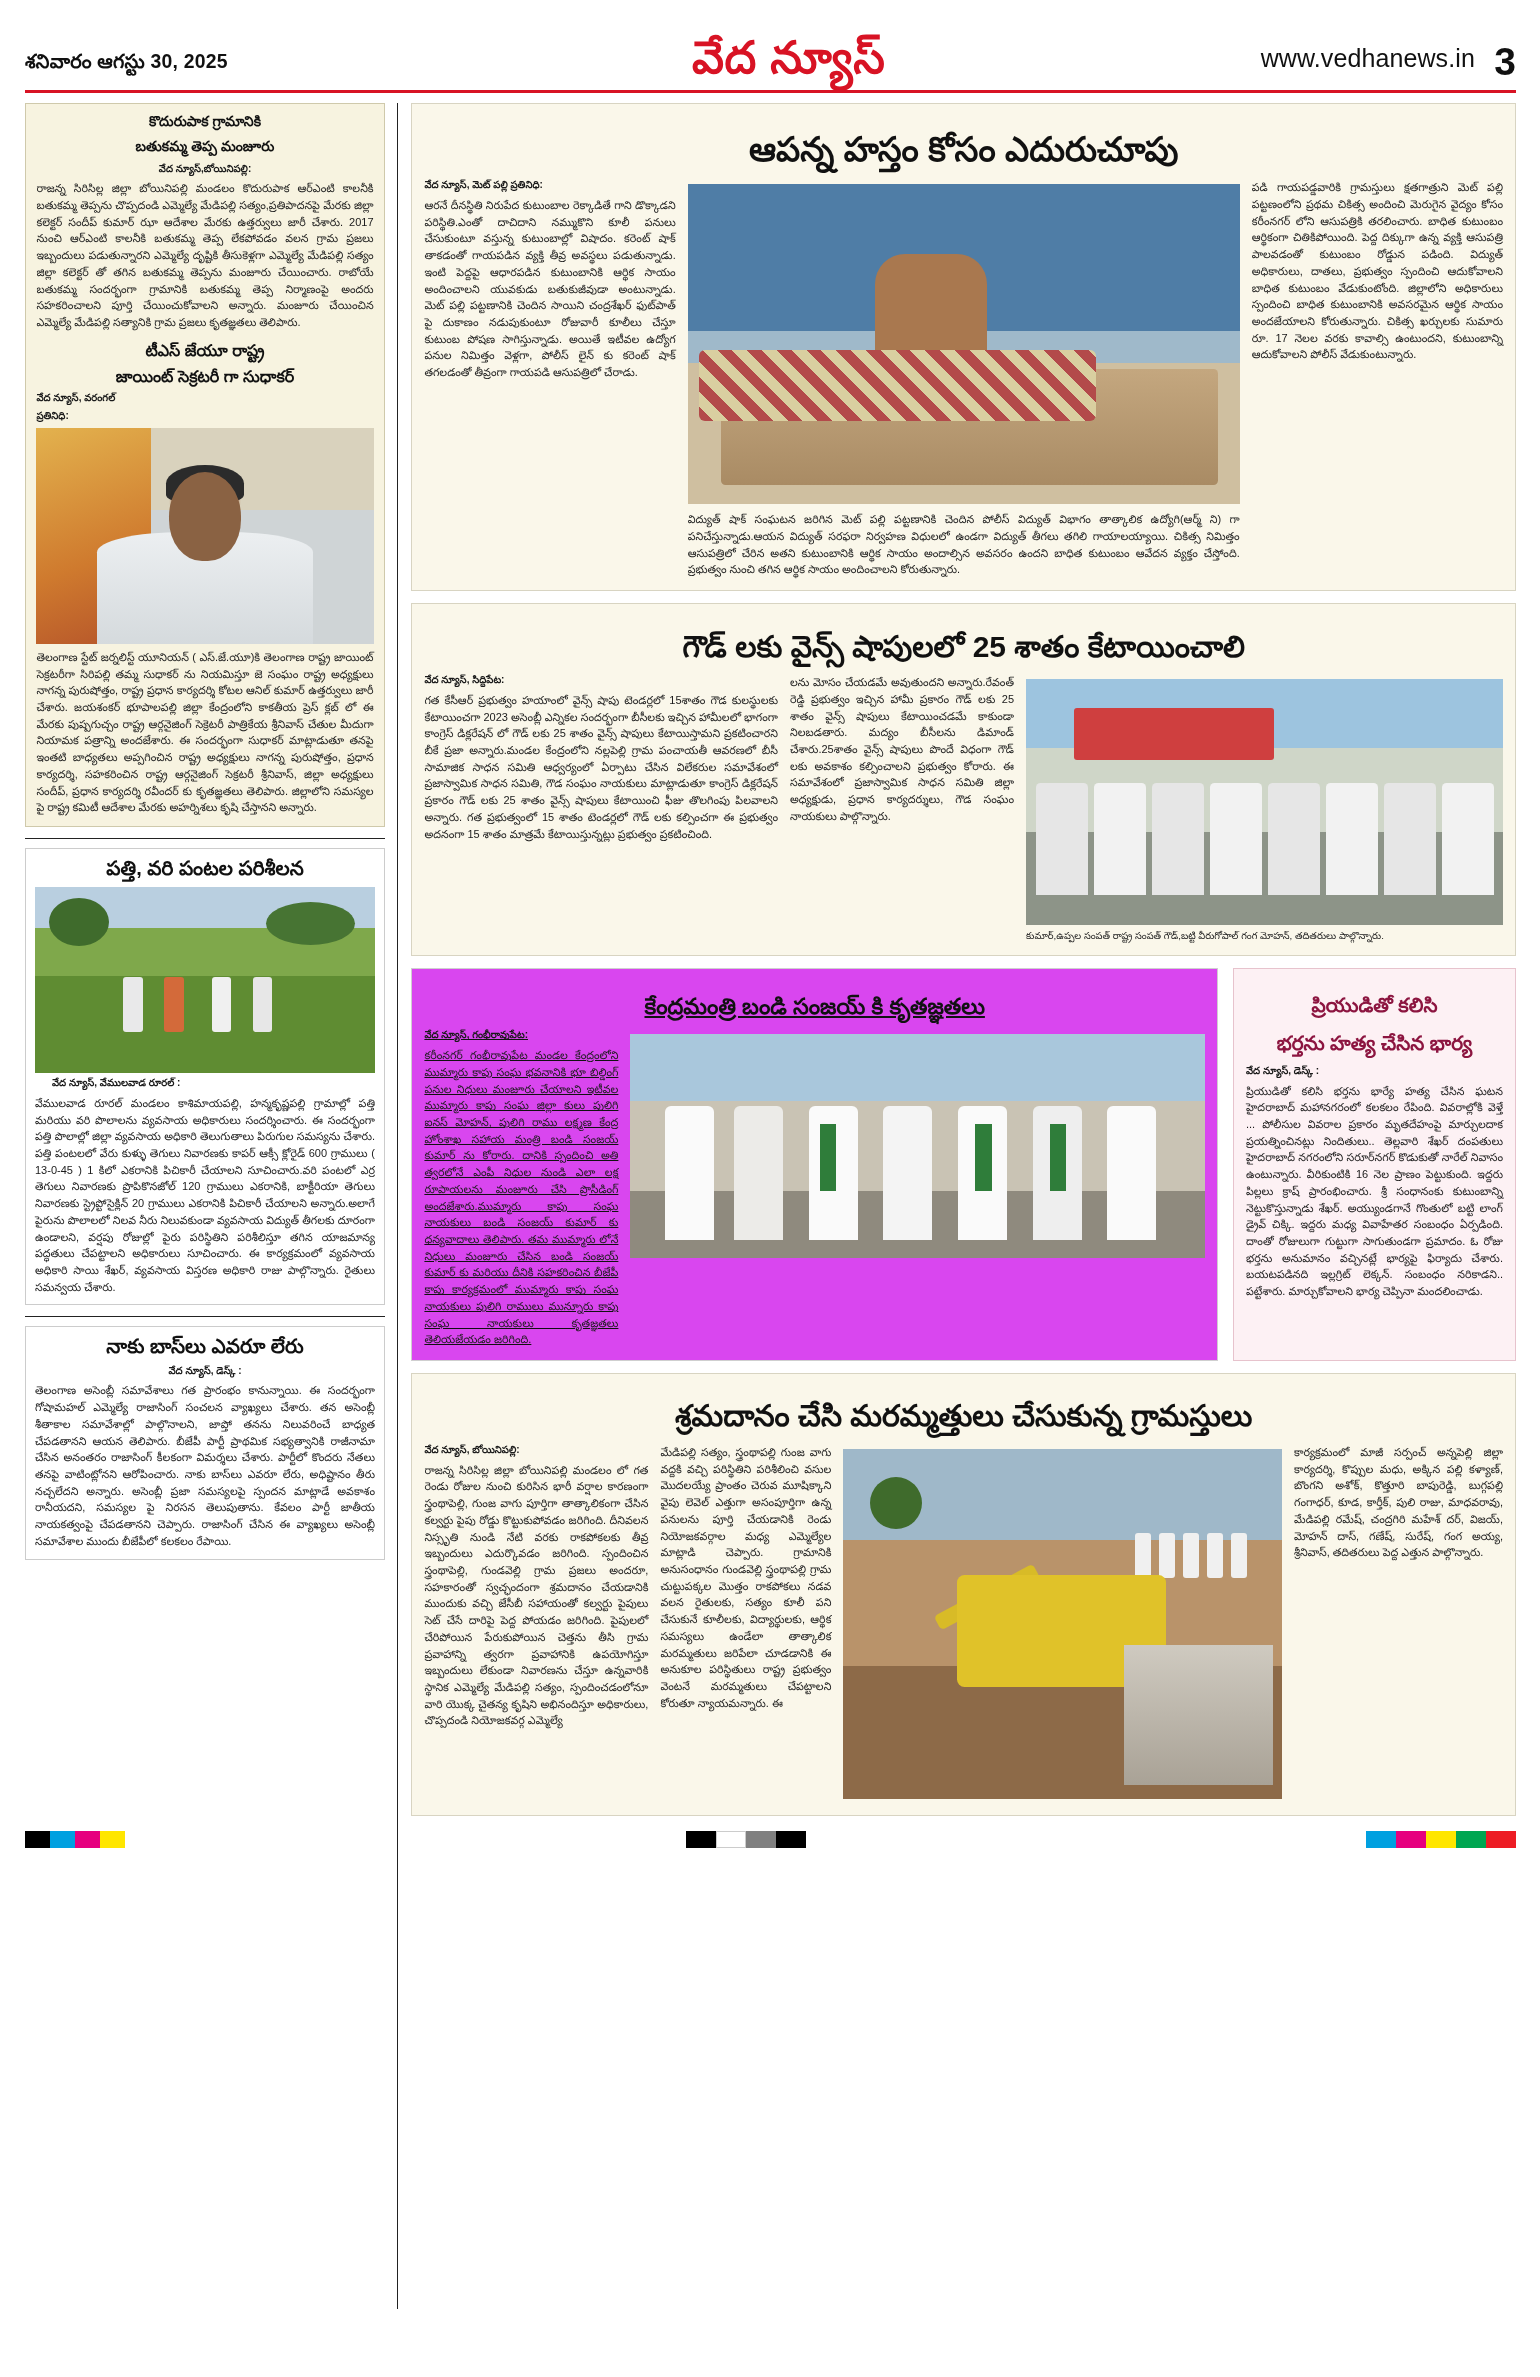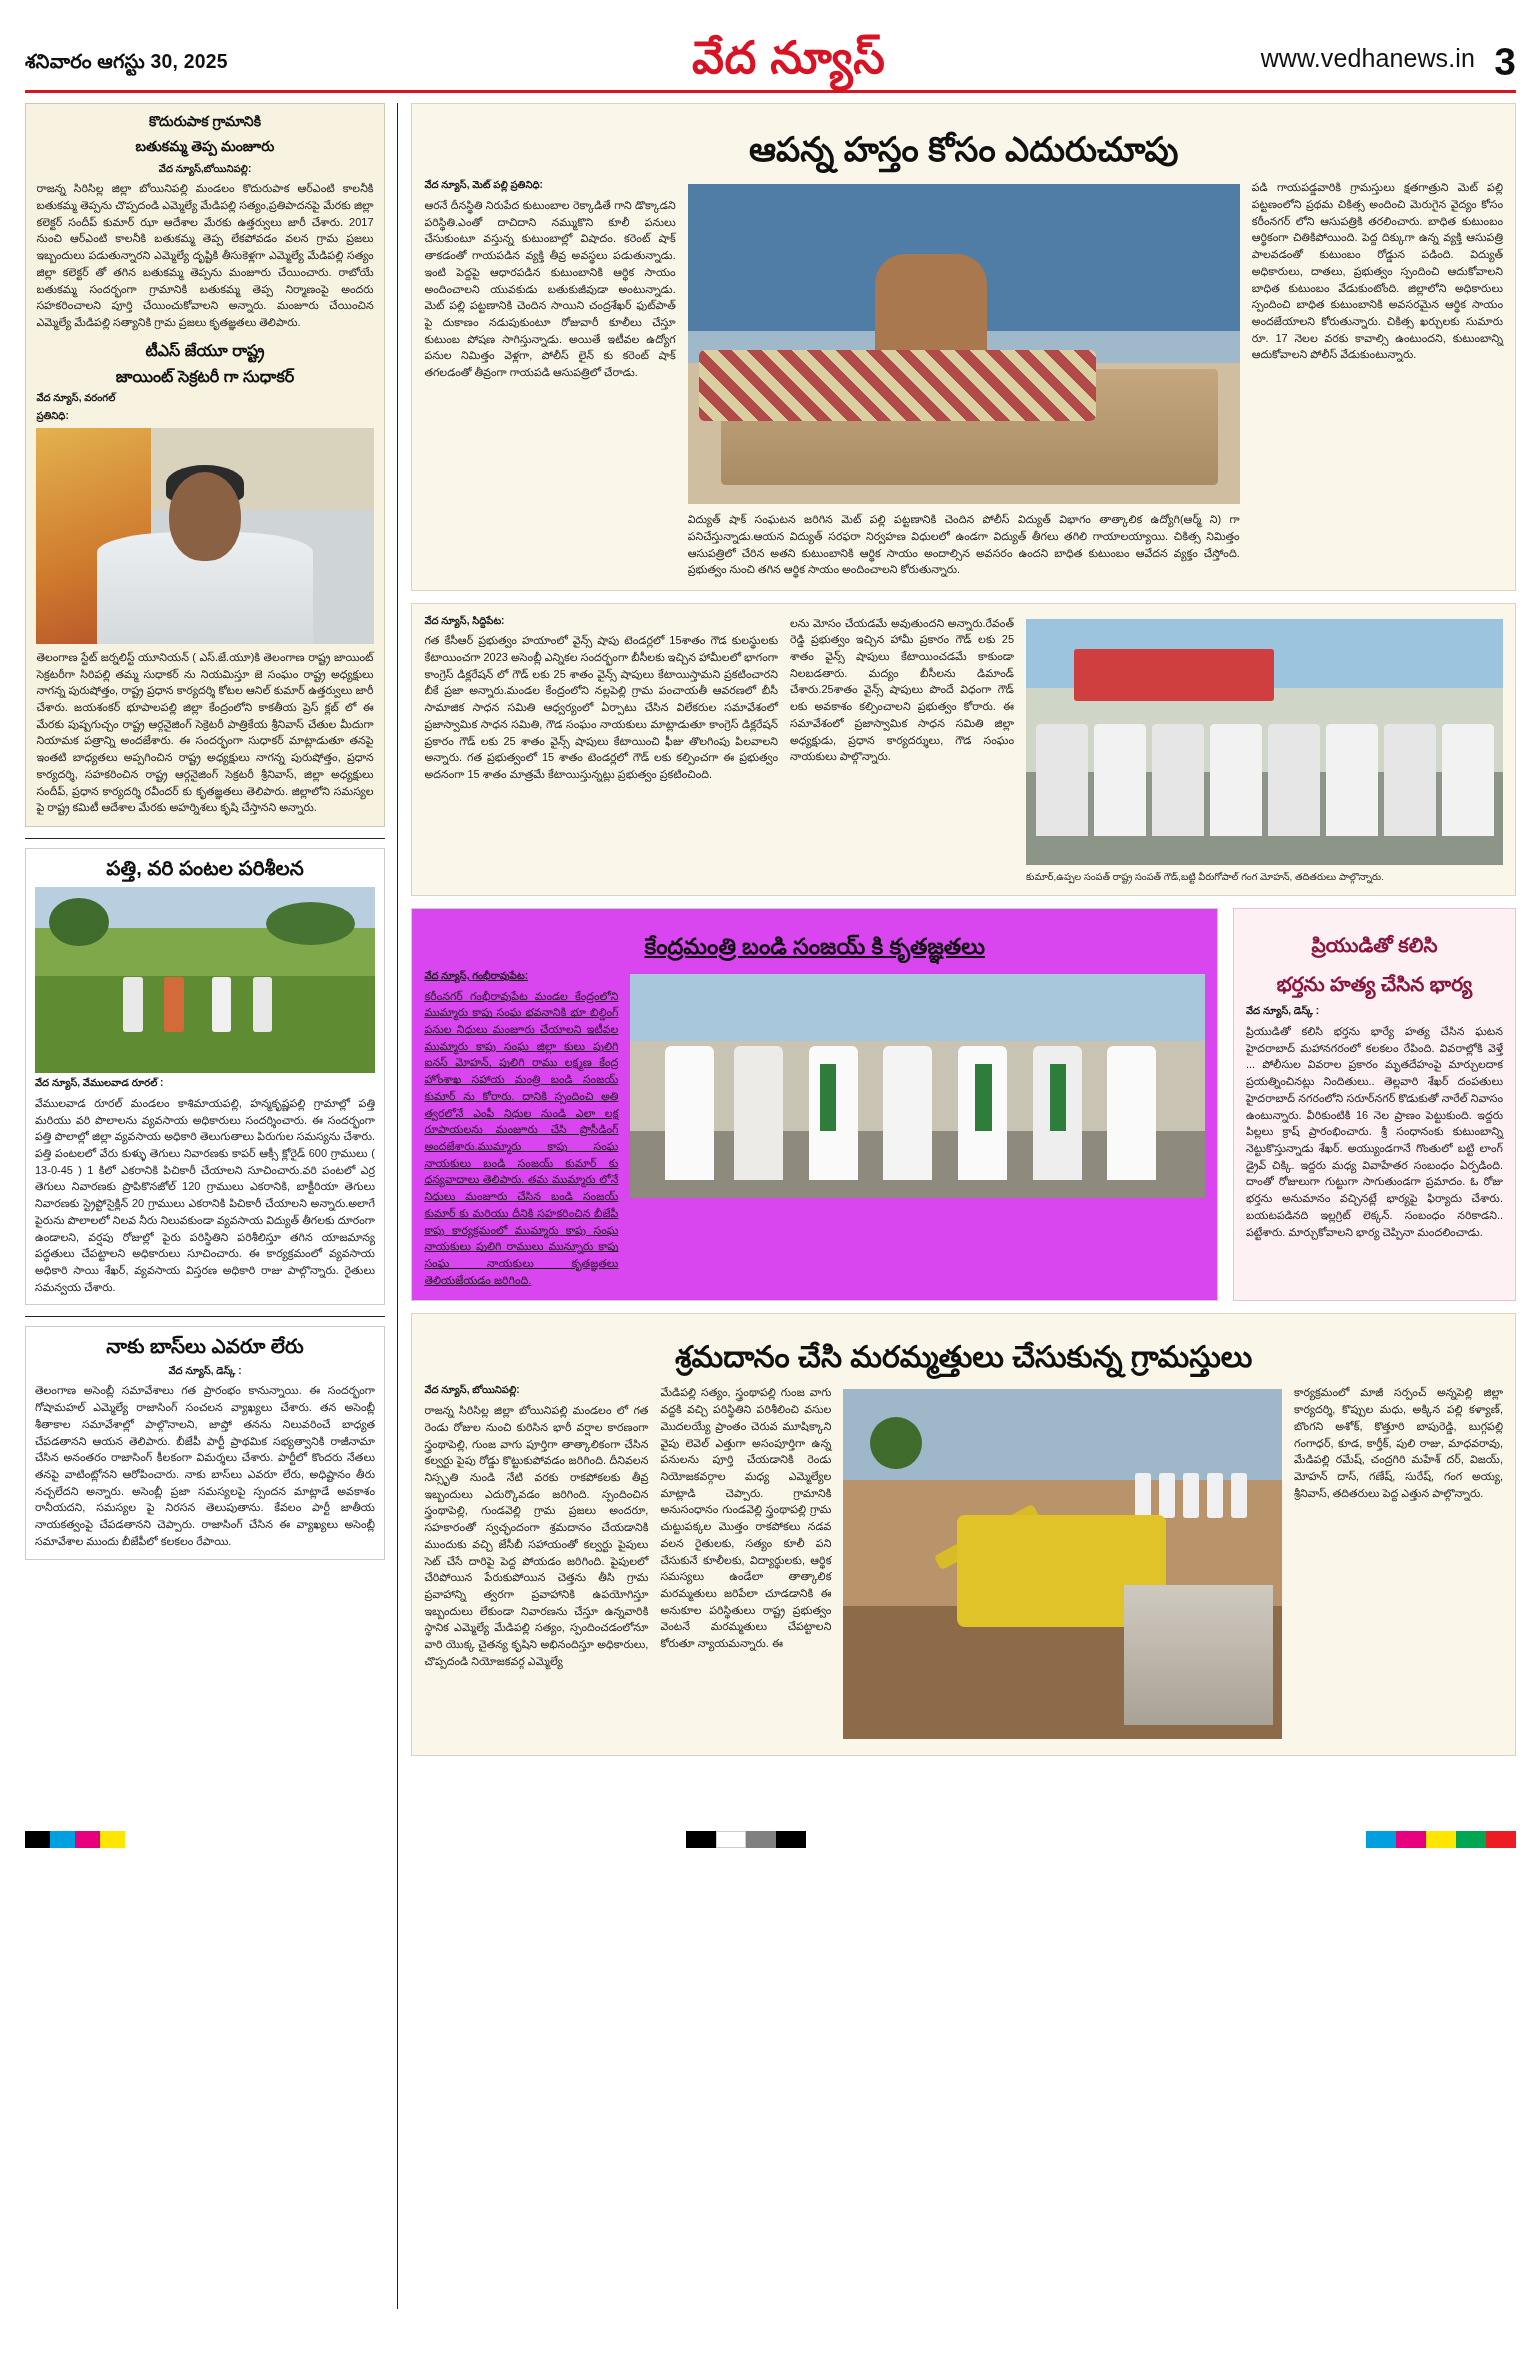--- a/index.html
+++ b/index.html
@@ -306,21 +306,21 @@
       <div class="white-box">
         <div class="headline">పత్తి, వరి పంటల పరిశీలన</div>
         <div class="photo ph-field">
           <div class="tree"></div>
           <div class="tree2"></div>
           <div class="man m1"></div>
           <div class="man m2"></div>
           <div class="man m3"></div>
           <div class="man m4"></div>
         </div>
-        <div class="byline" style="margin-top:4.5px;">వేద న్యూస్, వేములవాడ రూరల్ :</div>
+        <div class="byline" style="margin-top:4.5px;margin-left:17px;">వేద న్యూస్, వేములవాడ రూరల్ :</div>
         <div class="body-text">వేములవాడ రూరల్ మండలం కాశిమాయపల్లి, హన్మకృష్ణపల్లి గ్రామాల్లో పత్తి మరియు వరి పొలాలను వ్యవసాయ అధికారులు సందర్శించారు. ఈ సందర్భంగా పత్తి పొలాల్లో జిల్లా వ్యవసాయ అధికారి తెలుగుతాలు పిరుగుల సమస్యను చేశారు. పత్తి పంటలలో వేరు కుళ్ళు తెగులు నివారణకు కాపర్ ఆక్సీ క్లోరైడ్ 600 గ్రాములు ( 13-0-45 ) 1 కిలో ఎకరానికి పిచికారీ చేయాలని సూచించారు.వరి పంటలో ఎర్ర తెగులు నివారణకు ప్రొపికొనజోల్ 120 గ్రాములు ఎకరానికి, బాక్టీరియా తెగులు నివారణకు స్ట్రెప్టోసైక్లిన్ 20 గ్రాములు ఎకరానికి పిచికారీ చేయాలని అన్నారు.అలాగే పైరును పొలాలలో నిలవ నీరు నిలువకుండా వ్యవసాయ విద్యుత్ తీగలకు దూరంగా ఉండాలని, వర్షపు రోజుల్లో పైరు పరిస్థితిని పరిశీలిస్తూ తగిన యాజమాన్య పద్ధతులు చేపట్టాలని అధికారులు సూచించారు. ఈ కార్యక్రమంలో వ్యవసాయ అధికారి సాయి శేఖర్, వ్యవసాయ విస్తరణ అధికారి రాజు పాల్గొన్నారు. రైతులు సమన్వయ చేశారు.</div>
       </div>
 
       <div class="divider-thick"></div>
 
       <div class="white-box">
         <div class="headline">నాకు బాస్‌లు ఎవరూ లేరు</div>
         <div class="byline" style="text-align:center;">వేద న్యూస్, డెస్క్ :</div>
         <div class="body-text">తెలంగాణ అసెంబ్లీ సమావేశాలు గత ప్రారంభం కానున్నాయి. ఈ సందర్భంగా గోషామహల్ ఎమ్మెల్యే రాజాసింగ్ సంచలన వ్యాఖ్యలు చేశారు. తన అసెంబ్లీ శీతాకాల సమావేశాల్లో పాల్గొనాలని, జాప్తో తనను నిలువరించే బాధ్యత చేపడతానని ఆయన తెలిపారు. బీజేపీ పార్టీ ప్రాథమిక సభ్యత్వానికి రాజీనామా చేసిన అనంతరం రాజాసింగ్ కీలకంగా విమర్శలు చేశారు. పార్టీలో కొందరు నేతలు తనపై వాటింట్లోనని ఆరోపించారు. నాకు బాస్‌లు ఎవరూ లేరు, అధిష్టానం తీరు నచ్చలేదని అన్నారు. అసెంబ్లీ ప్రజా సమస్యలపై స్పందన మాట్లాడే అవకాశం రానీయదని, సమస్యల పై నిరసన తెలుపుతాను. కేవలం పార్టీ జాతీయ నాయకత్వంపై చేపడతానని చెప్పారు. రాజాసింగ్ చేసిన ఈ వ్యాఖ్యలు అసెంబ్లీ సమావేశాల ముందు బీజేపీలో కలకలం రేపాయి.</div>
       </div>
@@ -344,20 +344,21 @@
             </div>
             <div class="body-text" style="margin-top:7.5px;">విద్యుత్ షాక్ సంఘటన జరిగిన మెట్ పల్లి పట్టణానికి చెందిన పోలీస్ విద్యుత్ విభాగం తాత్కాలిక ఉద్యోగి(ఆర్మ్ ని) గా పనిచేస్తున్నాడు.ఆయన విద్యుత్ సరఫరా నిర్వహణ విధులలో ఉండగా విద్యుత్ తీగలు తగిలి గాయాలయ్యాయి. చికిత్స నిమిత్తం ఆసుపత్రిలో చేరిన అతని కుటుంబానికి ఆర్థిక సాయం అందాల్సిన అవసరం ఉందని బాధిత కుటుంబం ఆవేదన వ్యక్తం చేస్తోంది. ప్రభుత్వం నుంచి తగిన ఆర్థిక సాయం అందించాలని కోరుతున్నారు.</div>
           </div>
           <div class="txt">
             <div class="body-text">పడి గాయపడ్డవారికి గ్రామస్తులు క్షతగాత్రుని మెట్ పల్లి పట్టణంలోని ప్రథమ చికిత్స అందించి మెరుగైన వైద్యం కోసం కరీంనగర్ లోని ఆసుపత్రికి తరలించారు. బాధిత కుటుంబం ఆర్థికంగా చితికిపోయింది. పెద్ద దిక్కుగా ఉన్న వ్యక్తి ఆసుపత్రి పాలవడంతో కుటుంబం రోడ్డున పడింది. విద్యుత్ అధికారులు, దాతలు, ప్రభుత్వం స్పందించి ఆదుకోవాలని బాధిత కుటుంబం వేడుకుంటోంది. జిల్లాలోని అధికారులు స్పందించి బాధిత కుటుంబానికి అవసరమైన ఆర్థిక సాయం అందజేయాలని కోరుతున్నారు. చికిత్స ఖర్చులకు సుమారు రూ. 17 నెలల వరకు కావాల్సి ఉంటుందని, కుటుంబాన్ని ఆదుకోవాలని పోలీస్ వేడుకుంటున్నారు.</div>
           </div>
         </div>
       </div>
 
       <div class="story">
+        <div class="headline" style="font-size:30px;">గౌడ్ లకు వైన్స్ షాపులలో 25 శాతం కేటాయించాలి</div>
         <div class="flow">
           <div class="txt">
             <div class="byline">వేద న్యూస్, సిద్దిపేట:</div>
             <div class="body-text">గత కేసీఆర్ ప్రభుత్వం హయాంలో వైన్స్ షాపు టెండర్లలో 15శాతం గౌడ కులస్థులకు కేటాయించగా 2023 అసెంబ్లీ ఎన్నికల సందర్భంగా బీసీలకు ఇచ్చిన హామీలలో భాగంగా కాంగ్రెస్ డిక్లరేషన్ లో గౌడ్ లకు 25 శాతం వైన్స్ షాపులు కేటాయిస్తామని ప్రకటించారని బీకే ప్రజా అన్నారు.మండల కేంద్రంలోని నల్లపెల్లి గ్రామ పంచాయతీ ఆవరణలో బీసీ సామాజిక సాధన సమితి ఆధ్వర్యంలో ఏర్పాటు చేసిన విలేకరుల సమావేశంలో ప్రజాస్వామిక సాధన సమితి, గౌడ సంఘం నాయకులు మాట్లాడుతూ కాంగ్రెస్ డిక్లరేషన్ ప్రకారం గౌడ్ లకు 25 శాతం వైన్స్ షాపులు కేటాయించి ఫీజు తొలగింపు పిలవాలని అన్నారు. గత ప్రభుత్వంలో 15 శాతం టెండర్లలో గౌడ్ లకు కల్పించగా ఈ ప్రభుత్వం అదనంగా 15 శాతం మాత్రమే కేటాయిస్తున్నట్లు ప్రభుత్వం ప్రకటించింది.</div>
           </div>
           <div class="txt" style="flex:0 0 224px;">
             <div class="body-text">లను మోసం చేయడమే అవుతుందని అన్నారు.రేవంత్ రెడ్డి ప్రభుత్వం ఇచ్చిన హామీ ప్రకారం గౌడ్ లకు 25 శాతం వైన్స్ షాపులు కేటాయించడమే కాకుండా నిలబడతారు. మద్యం బీసీలను డిమాండ్ చేశారు.25శాతం వైన్స్ షాపులు పొందే విధంగా గౌడ్ లకు అవకాశం కల్పించాలని ప్రభుత్వం కోరారు. ఈ సమావేశంలో ప్రజాస్వామిక సాధన సమితి జిల్లా అధ్యక్షుడు, ప్రధాన కార్యదర్శులు, గౌడ సంఘం నాయకులు పాల్గొన్నారు.</div>
           </div>
           <div style="flex:0 0 477px;">
             <div class="photo ph-group">

